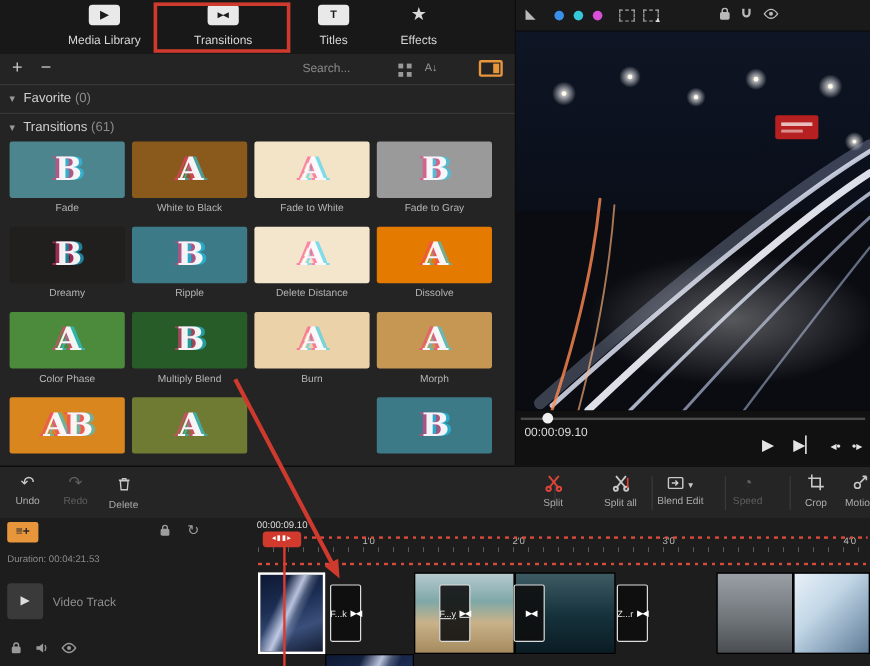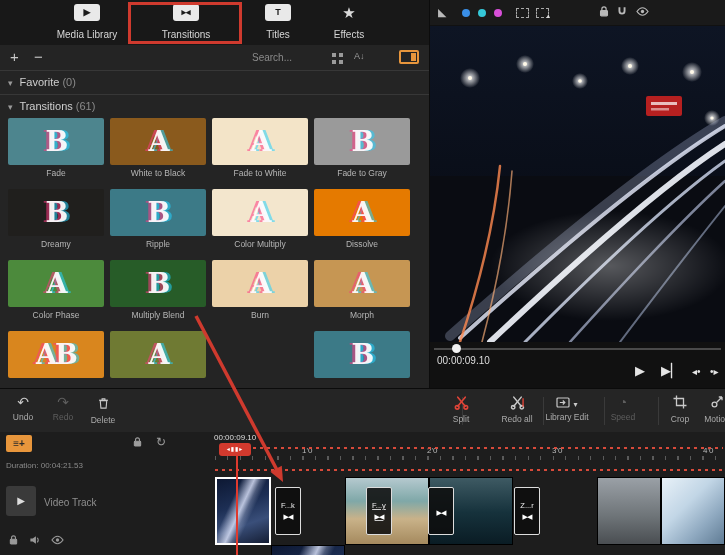--- a/index.html
+++ b/index.html
@@ -80,21 +80,21 @@
   .clip { position:absolute; top:45px; height:68px; border:1px solid #000; }
   .clip.selected { border:2px solid #fff; z-index:4; }
   .c-highway { background:linear-gradient(160deg,#0d1833 0%,#1d2f55 40%,#3a4f7a 68%,#141d33 100%); position:relative; overflow:hidden; }
   .c-highway::before { content:""; position:absolute; inset:0;
       background:linear-gradient(115deg,transparent 30%,rgba(225,232,255,.8) 46%,rgba(225,232,255,.25) 54%,transparent 62%); }
   .c-beach { background:linear-gradient(180deg,#b5c9cf 0%,#7fa8a8 35%,#c9b289 62%,#a58a5e 100%); }
   .c-ocean { background:linear-gradient(180deg,#3e5a63 0%,#16323c 52%,#0a1c24 100%); }
   .c-skate { background:linear-gradient(180deg,#9aa0a6 0%,#6e7478 58%,#4a4e52 100%); }
   .c-mtn { background:linear-gradient(135deg,#e8f1f8 0%,#c2d6e6 40%,#8fa9c0 70%,#5f7b94 100%); }
   .tmarker { position:absolute; top:55px; width:26px; height:48px; background:rgba(14,14,14,.88); border:1px solid #ddd;
-             border-radius:2px; display:flex; flex-direction:column; align-items:center; justify-content:center; gap:3px; z-index:5; cursor:pointer; }
+             border-radius:2px; display:flex; flex-direction:row; align-items:center; justify-content:center; gap:3px; z-index:5; cursor:pointer; }
   .tmarker .lb { font-size:7.5px; color:#eee; }
   .tmarker .bt { font-size:7px; color:#fff; letter-spacing:-1px; }
   .ph-line { position:absolute; left:236px; top:12px; width:2px; height:111px; background:#e03a2e; z-index:7; }
 
   
   .annot { position:absolute; left:0; top:0; z-index:100; pointer-events:none; color:#cf3a2e; }
 
   svg.mini { display:block; margin:0 auto; }
 </style>
 </head>
@@ -174,21 +174,21 @@
   <div class="card" style="left:110px;top:144px;">
     <div class="thumb" style="background: rgb(60, 122, 135);">
         <span class="glyph">B</span>
       </div>
     <div class="cap">Ripple</div>
   </div>
   <div class="card" style="left:212px;top:144px;">
     <div class="thumb" style="background: rgb(243, 230, 205);">
         <span class="glyph">A</span>
       </div>
-    <div class="cap">Color Multiply</div>
+    <div class="cap">Delete Distance</div>
   </div>
   <div class="card" style="left:314px;top:144px;">
     <div class="thumb" style="background: rgb(229, 122, 0);">
         <span class="glyph">A</span>
       </div>
     <div class="cap">Dissolve</div>
   </div>
 
   <div class="card" style="left:8px;top:215px;">
     <div class="thumb" style="background: rgb(76, 138, 60);">
@@ -364,35 +364,35 @@
       <svg class="mini" width="15" height="15" viewBox="0 0 14 14" style="margin-top:2px;">
           <g stroke="#c9c9c9" stroke-width="1.4" fill="none" stroke-linecap="round">
             <line x1="3.5" y1="2" x2="10.5" y2="10.5"></line>
             <line x1="10.5" y1="2" x2="3.5" y2="10.5"></line>
             <circle cx="3" cy="11.5" r="1.6"></circle>
             <circle cx="11" cy="11.5" r="1.6"></circle>
           </g>
           <line x1="12.2" y1="3" x2="12.2" y2="11" stroke="#e04438" stroke-width="1.3"></line>
         </svg>
     </div>
-    <div class="mb-lb">Redo all</div>
+    <div class="mb-lb">Split all</div>
   </div>
 
   <div class="mb-sep" style="left:543px;"></div>
 
   <div class="mb-btn" style="left:541px;width:52px;">
     <div class="mb-ic">
       <svg class="mini" width="17" height="14" viewBox="0 0 17 14" style="display:inline-block;vertical-align:middle;">
           <g stroke="#c9c9c9" fill="none" stroke-width="1.2">
             <rect x="1" y="2" width="12" height="9" rx="1"></rect>
             <path d="M3.8 6.5h4.5M6.8 4.5l2 2-2 2"></path>
           </g>
         </svg><span style="font-size:8px;color:#c9c9c9;">▾</span>
     </div>
-    <div class="mb-lb">Library Edit</div>
+    <div class="mb-lb">Blend Edit</div>
   </div>
 
   <div class="mb-sep" style="left:604px;"></div>
 
   <div class="mb-btn dim" style="left:600px;">
     <div class="mb-ic">◔</div>
     <div class="mb-lb">Speed</div>
   </div>
 
   <div class="mb-sep" style="left:658px;"></div>

